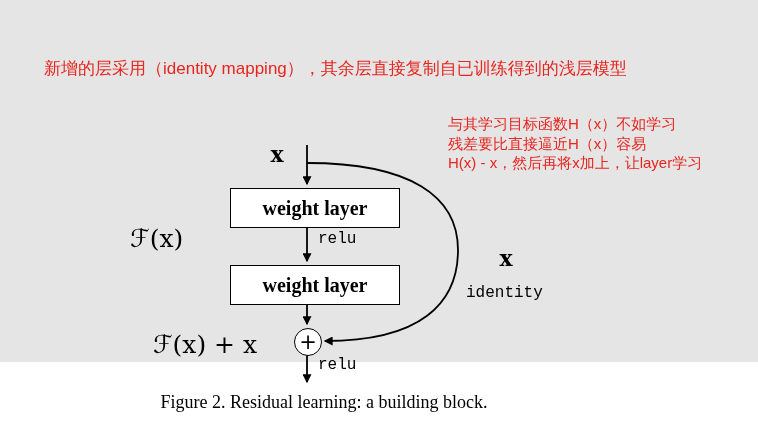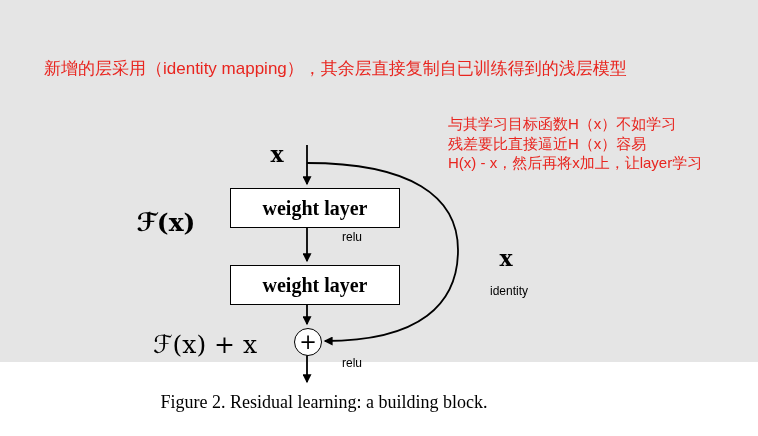--- a/index.html
+++ b/index.html
@@ -75,23 +75,22 @@
   .math-lbl {
     font-family: "DejaVu Serif", "DejaVu Sans", serif;
     font-size: 25px;
   }
   .bold-x {
     font-family: "DejaVu Serif", serif;
     font-weight: 700;
     font-size: 22px;
   }
   .serif-lbl {
-    font-family: Liberation Sans, sans-serif;
-    font-size: 12px;
-    margin-left: 24px;
+    font-family: Liberation Mono, monospace;
+    font-size: 16px;
   }
   .caption {
     position: absolute;
     left: 324px; top: 392px;
     transform: translateX(-50%);
     font-family: "Liberation Serif", serif;
     font-size: 18px;
     color: #000;
     white-space: nowrap;
   }
@@ -124,21 +123,21 @@
 
   <div class="weight-box box-top">weight layer</div>
   <div class="weight-box box-bottom">weight layer</div>
 
   <div class="plus-circle">+</div>
 
   <div class="lbl bold-x" style="left:262px; top:141px; width:30px; text-align:center;">x</div>
 
   <div class="lbl serif-lbl" style="left:318px; top:230px;">relu</div>
 
-  <div class="lbl math-lbl" style="left:130px; top:208px; width:72px; text-align:center;font-weight:bold;">ℱ(x)</div>
+  <div class="lbl math-lbl" style="left:130px; top:224px; width:72px; ">ℱ(x)</div>
 
   <div class="lbl bold-x" style="left:494px; top:245px; width:24px; text-align:center;">x</div>
 
   <div class="lbl serif-lbl" style="left:466px; top:284px;text-align:right;">identity</div>
 
   <div class="lbl math-lbl" style="left:135px; top:330px; width:140px; text-align:center;">ℱ(x) + x</div>
 
   <div class="lbl serif-lbl" style="left:318px; top:356px;">relu</div>
 
   <div class="caption">Figure 2. Residual learning: a building block.</div>

